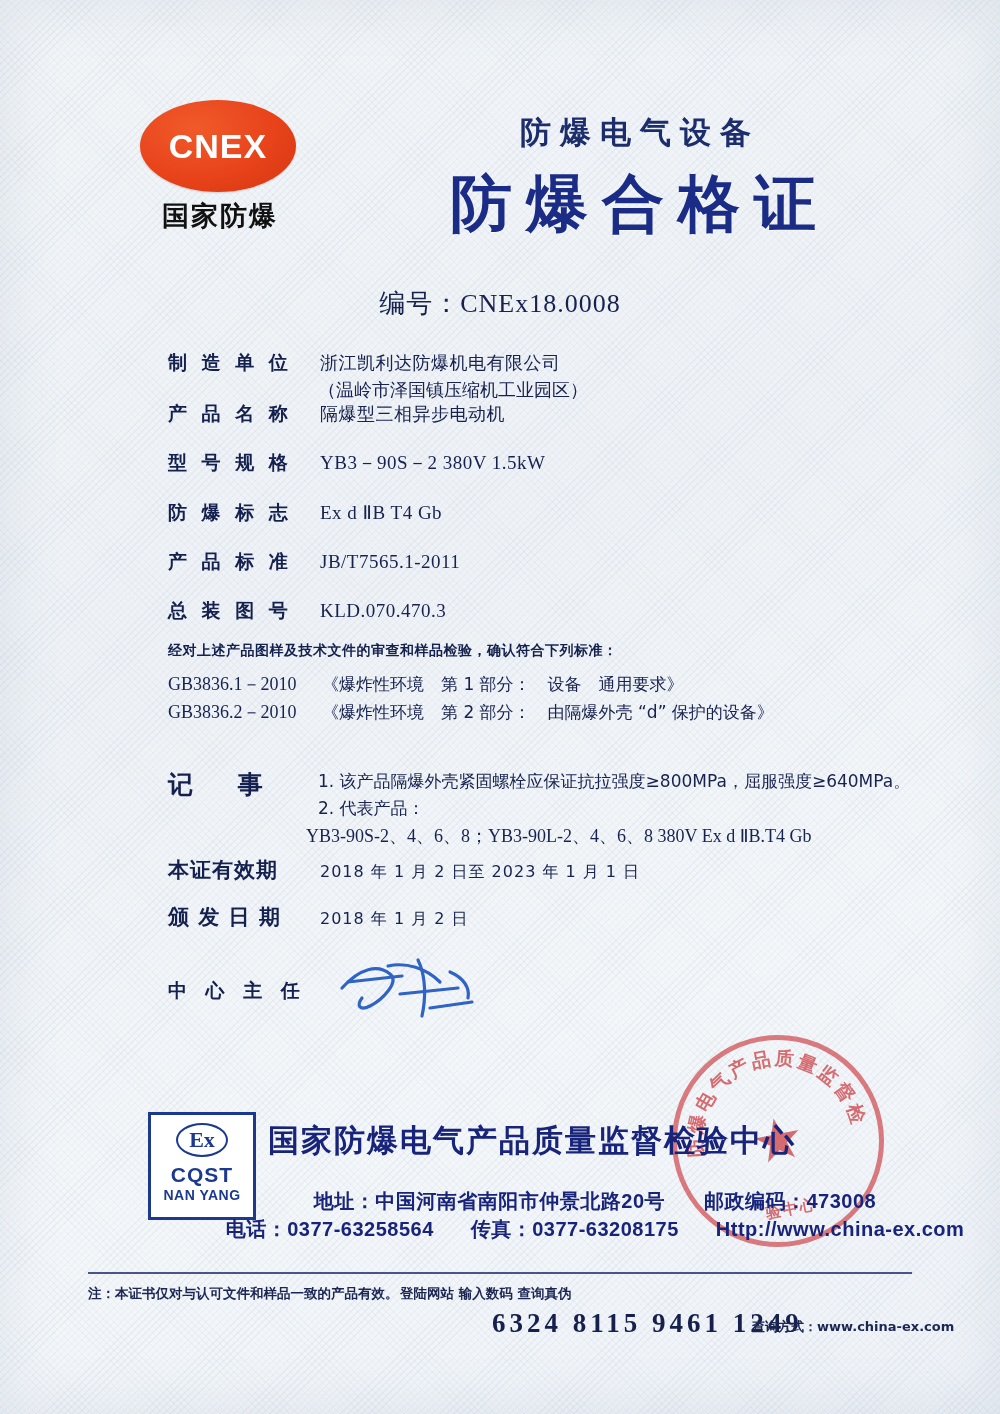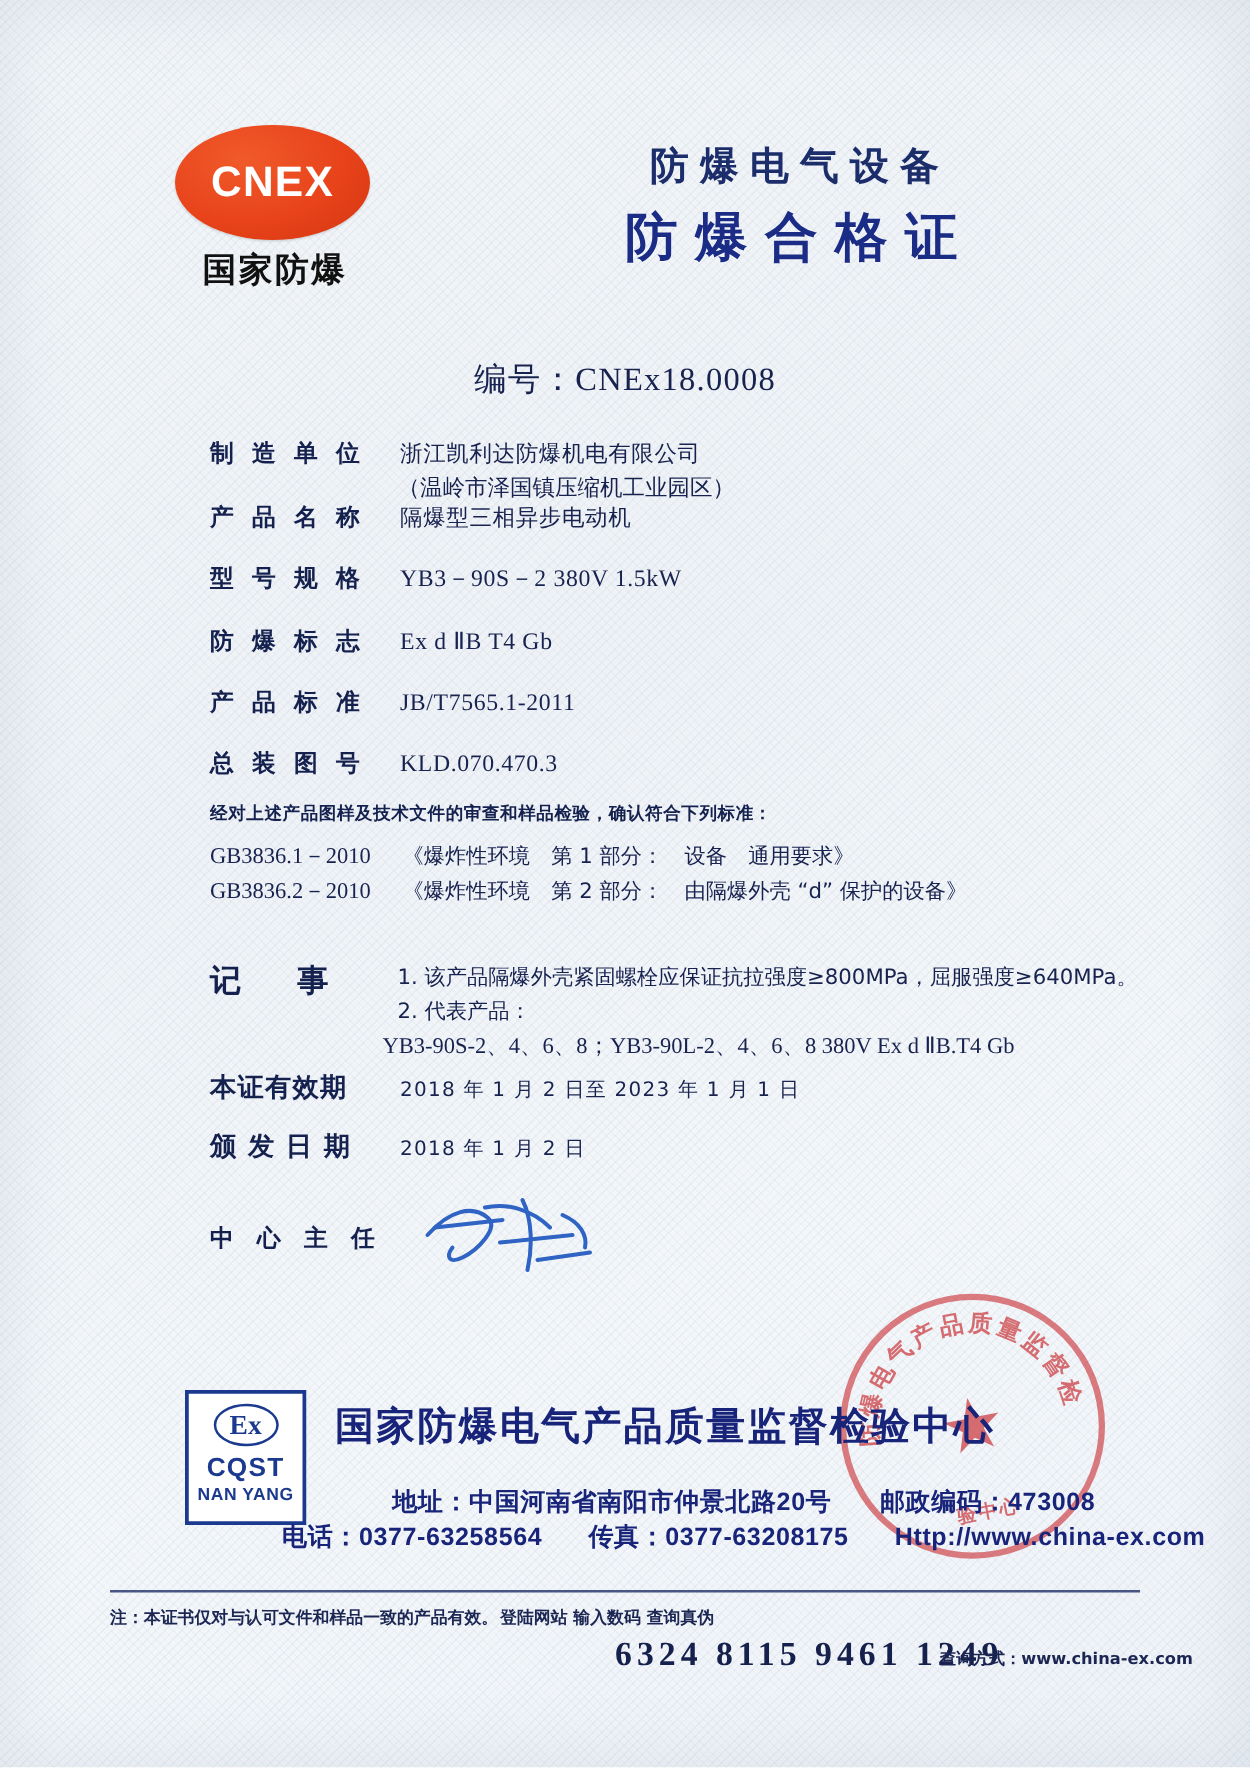--- a/index.html
+++ b/index.html
@@ -61,21 +61,21 @@
     font-weight: bold;
     font-size: 31px;
     letter-spacing: 9px;
     color: #1c2d6b;
   }
   .title-big {
     position: absolute; left: 320px; top: 162px; width: 640px;
     text-align: center;
     font-family: Liberation Sans, sans-serif;
     font-weight: bold;
-    font-size: 42px;
+    font-size: 62px;
     letter-spacing: 14px;
     color: #1b2c86;
     text-shadow: 0 1px 0 rgba(255,255,255,0.6);
   }
   .serial {
     position: absolute; left: 0; top: 286px; width: 1000px;
     text-align: center;
     font-family: "Liberation Serif", serif;
     font-size: 26px;
     color: #17224f;
@@ -206,21 +206,21 @@
     font-family: "DejaVu Sans", sans-serif;
     font-weight: bold;
     font-size: 15px;
     color: rgba(198,32,38,0.80);
     letter-spacing: 2px;
   }
 
   
   .ex-badge {
     position: absolute; left: 148px; top: 1112px;
-    width: 97px; height: 108px;
+    width: 108px; height: 108px;
     border: 3px solid #1b3a8f;
     background: #ffffff;
     text-align: center;
     padding-top: 8px;
   }
   .ex-badge .ex-ring {
     width: 52px; height: 34px; margin: 0 auto;
     border: 2.5px solid #1b3a8f;
     border-radius: 50%;
     display: flex; align-items: center; justify-content: center;

